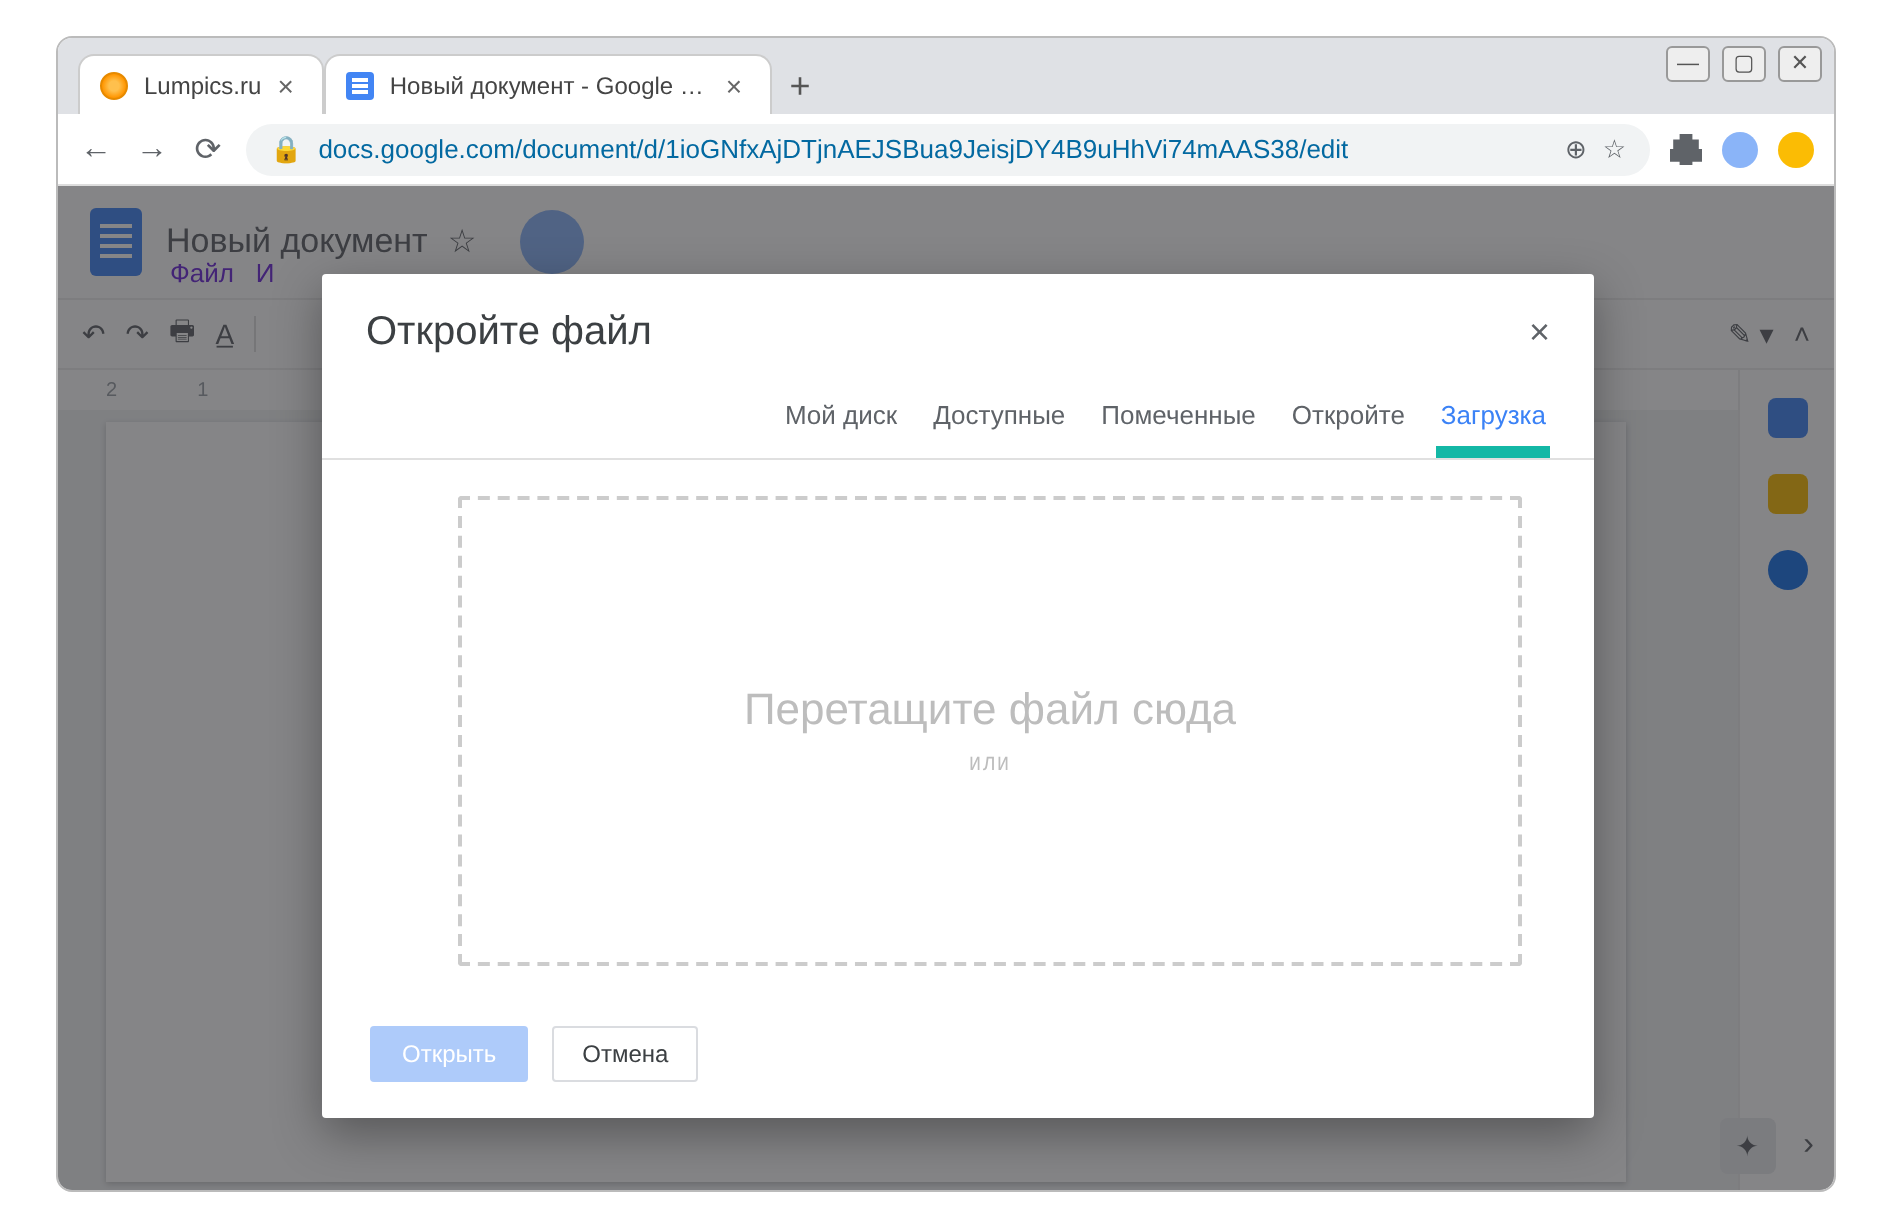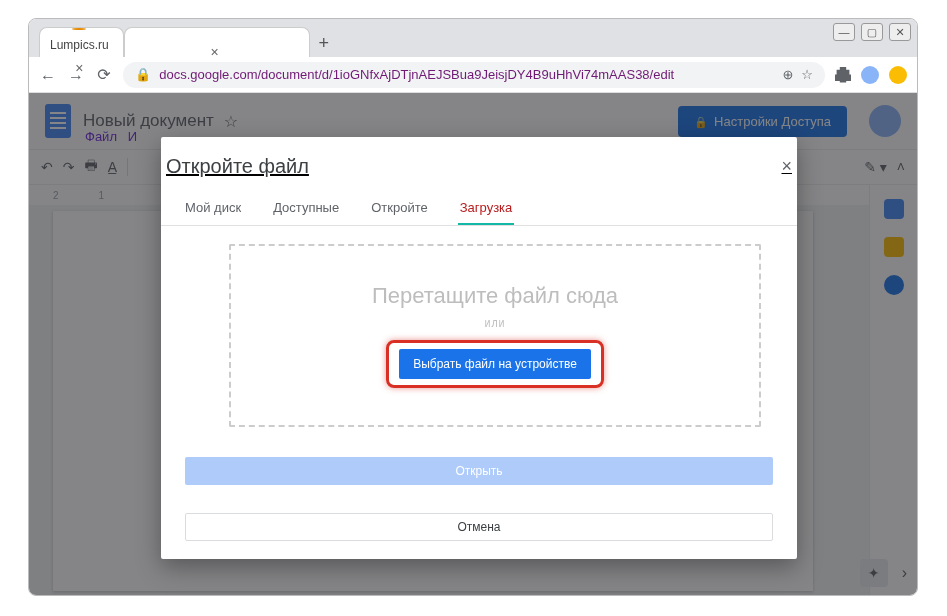--- a/index.html
+++ b/index.html
@@ -7,33 +7,33 @@
 
   
   .win-frame { position: absolute; left: 28px; top: 18px; width: 890px; height: 578px; border: 1px solid #bbb; border-radius: 8px; background: #fff; overflow: hidden; }
 
   
   .win-controls { position: absolute; right: 6px; top: 4px; display: flex; gap: 6px; }
   .win-btn { width: 22px; height: 18px; border: 1px solid #999; border-radius: 3px; background: #eee; font-size: 11px; line-height: 16px; text-align: center; color: #555; }
 
   
   .tab-strip { height: 38px; background: #dfe1e5; display: flex; align-items: flex-end; padding-left: 10px; padding-top: 8px; }
-  .tab { display: flex; align-items: center; gap: 8px; height: 30px; padding: 0 14px 0 10px; background: #fff; border-radius: 8px 8px 0 0; font-size: 12px; color: #444; max-width: 230px; border-top: 1px solid #ccc; border-left: 1px solid #ccc; border-right: 1px solid #ccc; flex-direction: column; }
+  .tab { display: flex; align-items: center; gap: 8px; height: 30px; padding: 0 14px 0 10px; background: #fff; border-radius: 8px 8px 0 0; font-size: 12px; color: #444; max-width: 230px; border-top: 1px solid #ccc; border-left: 1px solid #ccc; border-right: 1px solid #ccc; }
   .tab .close { font-size: 14px; color: #666; }
   .favicon { width: 14px; height: 14px; border-radius: 50%; }
   .tab-orange .favicon { background: radial-gradient(#ffc04d 30%, #ff9500 70%); border: 1px solid #e68a00; }
   .tab-docs .favicon { background: #4285f4; border-radius: 2px; position: relative; }
   .tab-docs .favicon::after { content:""; position:absolute; left:3px; top:3px; width:8px; height:2px; background:#fff; box-shadow:0 3px 0 #fff, 0 6px 0 #fff; }
   .newtab { width: 28px; height: 28px; text-align: center; line-height: 28px; font-size: 18px; color: #555; }
 
   
   .addr-bar { height: 36px; background: #fff; border-bottom: 1px solid #ddd; display: flex; align-items: center; padding: 0 10px; gap: 10px; }
   .nav-ico { width: 18px; height: 18px; color: #5f6368; display:flex; align-items:center; justify-content:center; font-size:16px; }
   .url-box { flex: 1; height: 26px; background: #f1f3f4; border-radius: 13px; display: flex; align-items: center; padding: 0 12px; gap: 8px; font-size: 13px; color: #5f6368; }
-  .url-box .path { color: #701a75; white-space: nowrap; overflow: hidden; text-overflow: ellipsis; text-align: right; }
+  .url-box .path { color: #0369a1; white-space: nowrap; overflow: hidden; text-overflow: ellipsis; text-align: right; }
   .addr-right { display: flex; align-items:center; gap: 10px; }
   .circ-blue { width:18px; height:18px; border-radius:50%; background:#8ab4f8; }
   .circ-orange { width:18px; height:18px; border-radius:50%; background:#fbbc04; }
   .puzzle { width:16px; height:16px; background:#5f6368; clip-path: polygon(30% 0,70% 0,70% 20%,90% 20%,90% 50%,100% 50%,100% 90%,70% 90%,70% 100%,30% 100%,30% 90%,0 90%,0 50%,10% 50%,10% 20%,30% 20%); }
 
   
   .docs-bg { position: relative; height: calc(100% - 74px); background: #f1f3f4; }
   .dim-overlay { position:absolute; inset:0; background: rgba(32,33,36,0.55); z-index: 5; }
   .docs-header { position:absolute; top:0; left:0; right:0; height:56px; background:#fff; display:flex; align-items:center; padding:0 16px; gap:12px; }
   .docs-logo { width:26px; height:34px; background:#4285f4; border-radius:3px; position:relative; }
@@ -51,33 +51,33 @@
   .side-panel { position:absolute; right:0; top:92px; bottom:0; width:48px; background:#fff; border-left:1px solid #eee; display:flex; flex-direction:column; align-items:center; gap:18px; padding-top:14px; }
   .sp-icon { width:20px; height:20px; border-radius:4px; }
   .sp-cal { background:#4285f4; }
   .sp-keep { background:#fbbc04; }
   .sp-task { background:#1a73e8; border-radius:50%; }
   .bottom-right { position:absolute; right:10px; bottom:8px; display:flex; align-items:center; gap:14px; color:#5f6368; }
   .explore-btn { width:28px; height:28px; background:#e8eaed; border-radius:4px; display:flex; align-items:center; justify-content:center; font-size:14px; }
 
   
   .modal { position:absolute; z-index:10; left:132px; top:44px; width:636px; height:422px; background:#fff; border-radius:2px; box-shadow:0 8px 24px rgba(0,0,0,0.35); display:flex; flex-direction:column; }
-  .modal-head { padding:18px 5px 8px; display:flex; align-items:center;text-decoration:underline; }
+  .modal-head { padding:18px 22px 8px; display:flex; align-items:center; }
   .modal-title { font-size:20px; color:#3c4043; font-weight:400; }
   .modal-close { margin-left:auto; font-size:18px; color:#5f6368; cursor:pointer; }
-  .modal-tabs { display:flex; gap:28px; padding:6px 22px 0; border-bottom:1px solid #e0e0e0; }
+  .modal-tabs { display:flex; gap:14px; padding:6px 22px 0; border-bottom:1px solid #e0e0e0;justify-content:flex-end; }
   .mtab { font-size:13px; color:#5f6368; padding:8px 2px; cursor:pointer; }
-  .mtab.active { color:#b91c1c; border-bottom:2px solid #14b8a6; font-weight:500; }
+  .mtab.active { color:#3b82f6; border-bottom:6px solid #14b8a6; font-weight:500; }
   .dropzone-wrap { flex:1; padding:18px 36px;margin-left:32px; }
   .dropzone { width:100%; height:100%; border:2px dashed #ccc; border-radius:2px; display:flex; flex-direction:column; align-items:center; justify-content:center; gap:10px; }
   .dz-text { font-size:22px; color:#bdbdbd; }
   .dz-or { font-size:10px; color:#bdbdbd; letter-spacing:1px;font-family:Liberation Mono, monospace; }
   .highlight-ring { border:3px solid #d93025; border-radius:8px; padding:6px 10px; box-shadow:0 0 6px rgba(217,48,37,0.5); }
   .select-file-btn { background:#1a73e8; color:#fff; font-size:12px; font-weight:500; padding:8px 14px; border:none; border-radius:2px; }
-  .modal-foot { padding:12px 24px 18px; display:flex; gap:28px;flex-direction:column; }
+  .modal-foot { padding:12px 24px 18px; display:flex; gap:12px; }
   .open-btn { background:#aecbfa; color:#fff; font-size:12px; padding:7px 16px; border:none; border-radius:2px; }
   .cancel-btn { background:#fff; border:1px solid #dadce0; color:#3c4043; font-size:12px; padding:6px 14px; border-radius:2px; }
 </style>
 </head>
 <body>
 
 <div class="win-frame">
 
   <div class="win-controls">
     <div class="win-btn">—</div>
@@ -119,24 +119,20 @@
   <div class="docs-bg">
 
     <div class="docs-header">
       <div class="docs-logo"></div>
       <div style="display:flex; flex-direction:column;">
         <div style="display:flex; align-items:center; gap:10px;">
           <span class="docs-title">Новый документ</span>
           <span class="star">☆</span>
         </div>
       </div>
-      <div class="share-btn">
-        <span class="lock-ico"></span>
-        <span>Настройки Доступа</span>
-      </div>
       <div class="avatar-bg"></div>
     </div>
 
     <div class="docs-menu">
       <span>Файл</span>&nbsp;&nbsp;
       <span>И</span>
     </div>
 
     <div class="docs-toolbar">
       <span>↶</span>
@@ -170,30 +166,28 @@
     <div class="dim-overlay"></div>
 
     <div class="modal">
       <div class="modal-head">
         <span class="modal-title">Откройте файл</span>
         <span class="modal-close">×</span>
       </div>
       <div class="modal-tabs">
         <div class="mtab">Мой диск</div>
         <div class="mtab">Доступные</div>
+        <div class="mtab">Помеченные</div>
         <div class="mtab">Откройте</div>
         <div class="mtab active">Загрузка</div>
       </div>
       <div class="dropzone-wrap">
         <div class="dropzone">
           <div class="dz-text">Перетащите файл сюда</div>
           <div class="dz-or">ИЛИ</div>
-          <div class="highlight-ring">
-            <button class="select-file-btn">Выбрать файл на устройстве</button>
-          </div>
         </div>
       </div>
       <div class="modal-foot">
         <button class="open-btn">Открыть</button>
         <button class="cancel-btn">Отмена</button>
       </div>
     </div>
 
   </div>
 </div>

